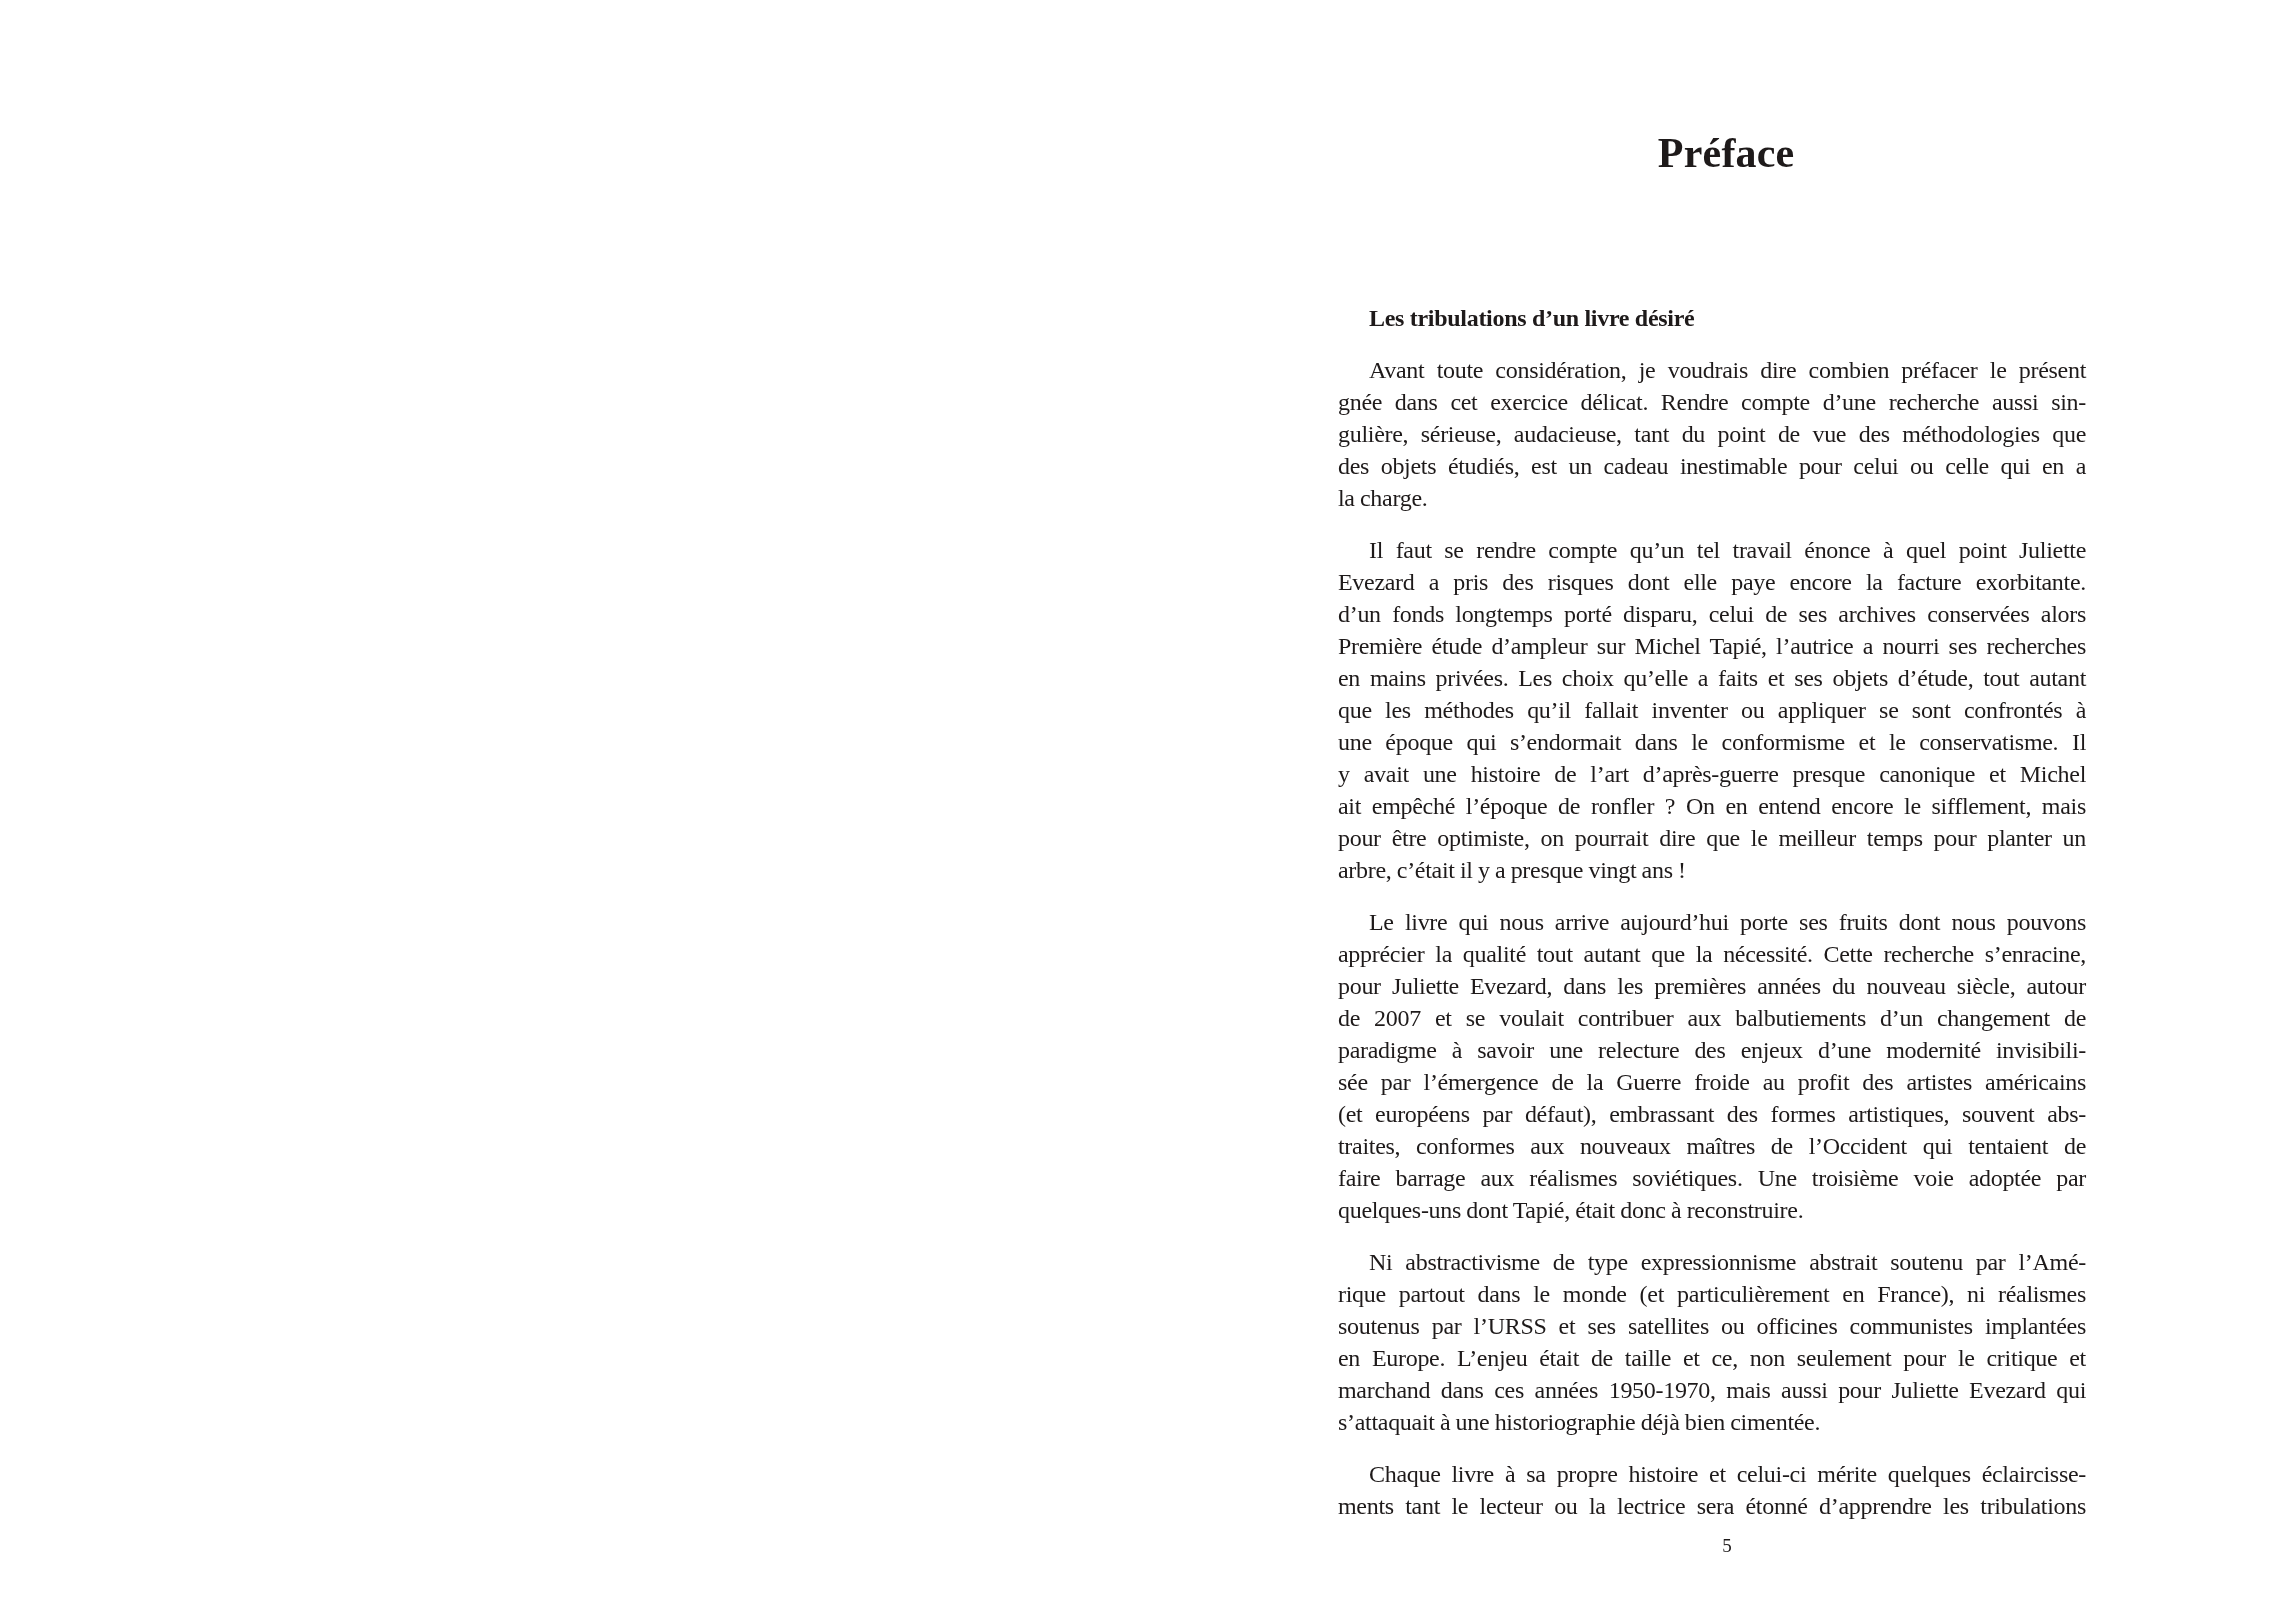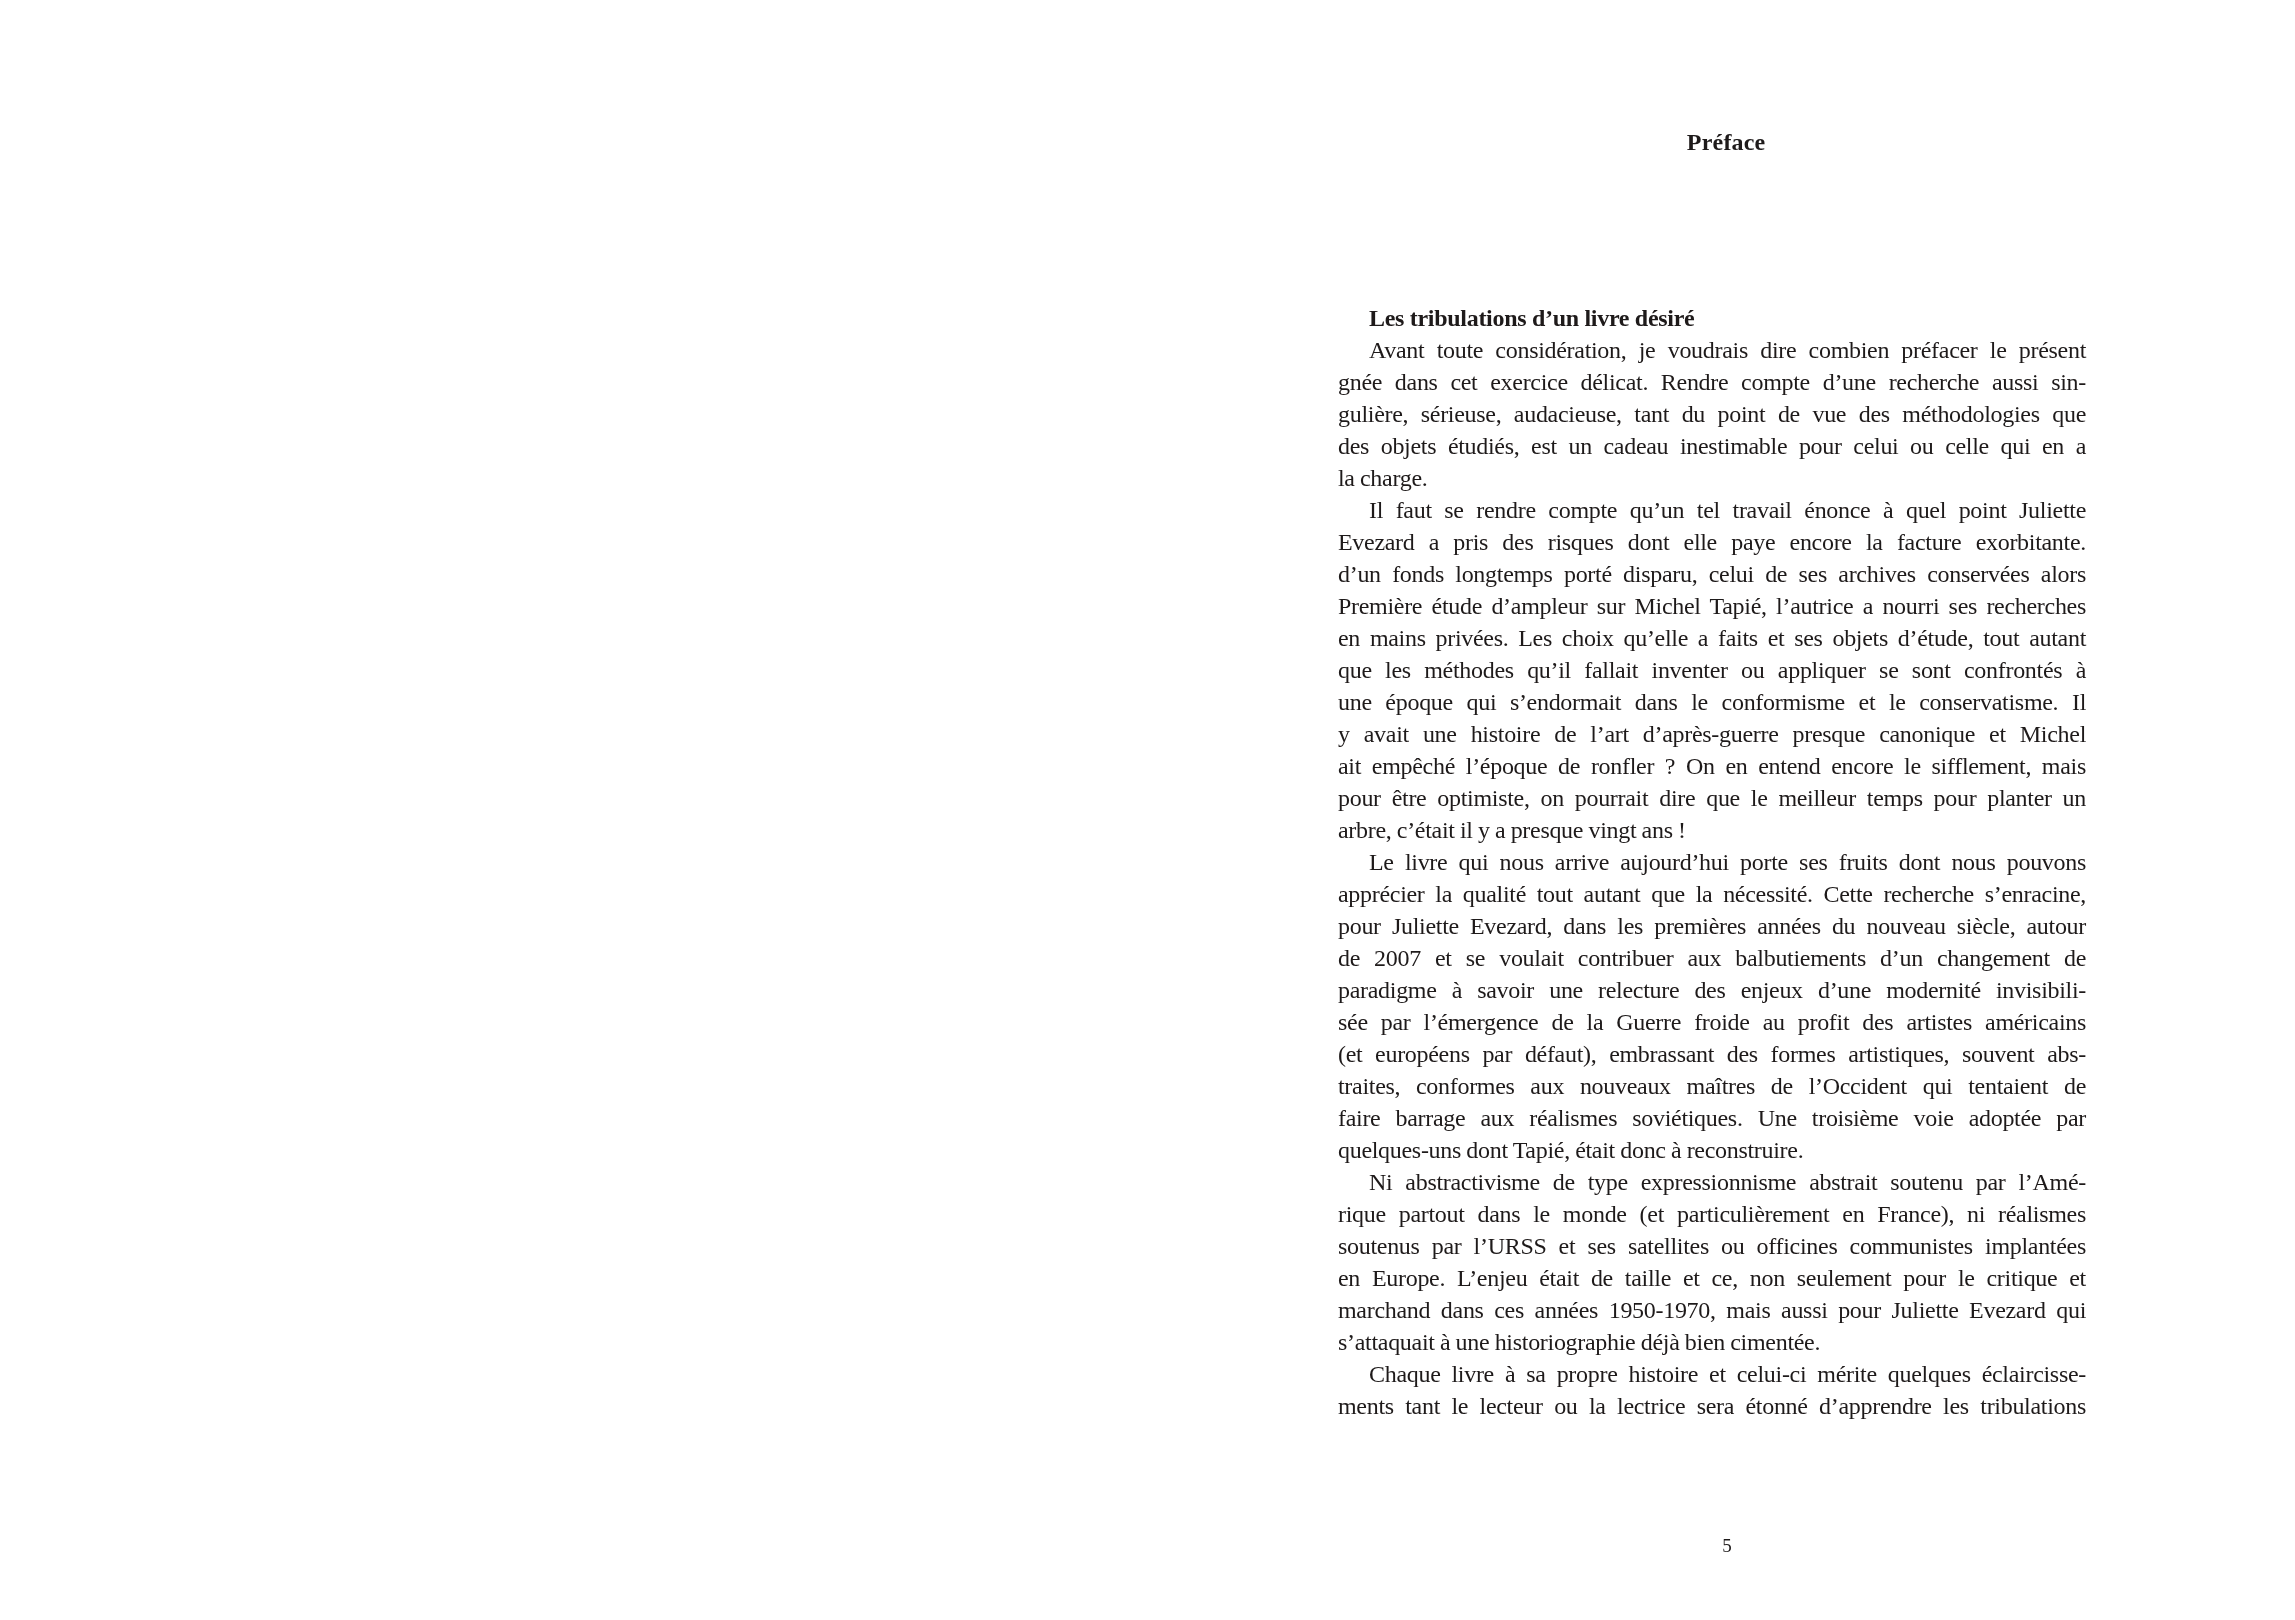--- a/index.html
+++ b/index.html
@@ -33,21 +33,21 @@
       background: #ffffff;
     }
     .title {
       position: absolute;
       left: 0;
       width: 100%;
       top: 129px;
       
       text-align: center;
       font-weight: bold;
-      font-size: 24px;
+      font-size: 42px;
       letter-spacing: 0.2px;
       margin: 0;
       padding-left: 10.3px;
       box-sizing: border-box;
     }
     .column {
       position: absolute;
       left: 191px;          
       top: 302px;
       width: 748px;         
@@ -77,20 +77,21 @@
       overflow: visible;
     }
     .line.last {
       text-align-last: left;
     }
     .line.first {
       padding-left: 31px;
     }
     .para.by-line {
       text-indent: 0;
+      margin-top: 20px;
     }
     .page-number {
       position: absolute;
       left: 0;
       width: 100%;
       top: 1535px;
       text-align: center;
       font-size: 19px;
       padding-left: 12px;
       box-sizing: border-box;

